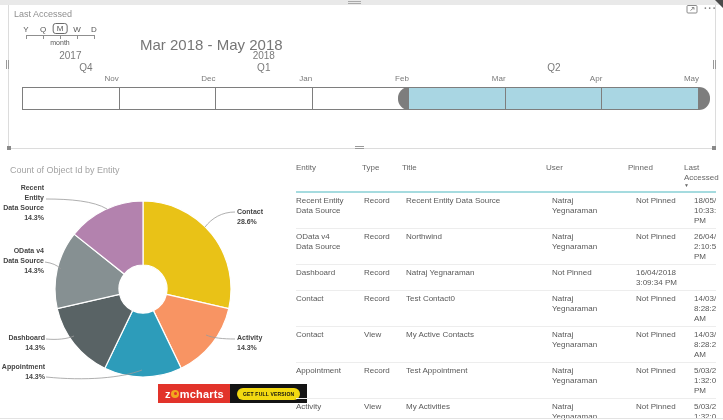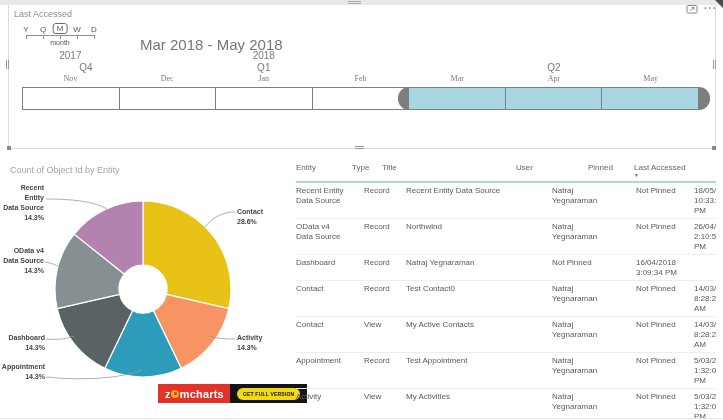--- a/index.html
+++ b/index.html
@@ -29,21 +29,21 @@
   .tl-periods { position:absolute; left:0; top:0; }
   .tl-periods .pline { position:absolute; left:26px; top:35px; width:68px; height:1px; background:#8f8f8f; }
   .tl-periods .tick { position:absolute; top:35px; width:1px; height:4px; background:#8f8f8f; }
   .tl-periods .pkey { position:absolute; top:25px; transform:translateX(-50%); font-size:8px; color:#555; }
   .tl-periods .pkey.sel { border:1px solid #6b6b6b; border-radius:3px; background:#fff; padding:0 3px; top:23px; }
   .tl-periods .punit { position:absolute; top:39px; transform:translateX(-50%); font-size:7px; color:#555; }
   .tl-grid { position:absolute; left:22px; top:50px; width:677px; height:62px; }
   .tl-year, .tl-quarter, .tl-mlabel { position:absolute; transform:translateX(-50%); font-size:10px; color:#7a7a7a; white-space:nowrap; }
   .tl-year { top:0; } .tl-quarter { top:12px; }
   .tl-months-labels { position:absolute; left:0; top:24px; width:677px; display:flex; }
-  .tl-months-labels span { flex:1; text-align:center; font-size:8px; color:#7a7a7a;font-family:Liberation Serif, serif; }
+  .tl-months-labels span { flex:1; text-align:right; font-size:8px; color:#7a7a7a; }
   .tl-cells { position:absolute; left:0; top:37px; width:677px; height:23px; display:flex; }
   .tl-cell { flex:1; background:#fff; border:1px solid #7e7e7e; margin-left:-1px; }
   .tl-cell:first-child { margin-left:0; }
   .tl-cap { position:absolute; top:37px; width:11px; height:23px; background:#7d7d7d; z-index:2; }
   .tl-cap.left { border-radius:11px 0 0 11px; }
   .tl-cap.right { border-radius:0 11px 11px 0; }
 
   
   .donut-title { position:absolute; left:10px; top:165px; font-size:9px; color:#a3a3a3; }
   #donut-svg { position:absolute; left:0; top:180px; }
@@ -57,21 +57,21 @@
   .zc-key { display:inline-block; width:8px; height:8px; border-radius:50%; background:#f2a71e; margin:0 0.5px; position:relative; }
   .zc-key::after { content:""; position:absolute; left:2.5px; top:2.5px; width:3px; height:3px; border-radius:50%; background:#e2332a; }
   .zc-black { background:#141414; display:flex; align-items:center; padding:0 7px; }
   .zc-btn { background:#f3d911; color:#111; font-size:5px; font-weight:bold; border-radius:7px; padding:3px 6px; letter-spacing:0.2px; white-space:nowrap; }
 
   
   .tbl { position:absolute; left:296px; top:163px; width:420px; font-size:8px; color:#595959; }
   .trow { display:grid; grid-template-columns:52px 26px 130px 68px 42px 1fr; column-gap:16px;
           padding:3px 0 2px 0; border-top:1px solid #ededed; line-height:10px; align-items:start; }
   .trow > div { overflow:hidden; }
-  .thead { display:grid; grid-template-columns:52px 26px 130px 68px 42px 1fr; column-gap:4px;
+  .thead { display:grid; grid-template-columns:52px 26px 130px 68px 42px 1fr; column-gap:14px;
            color:#666; padding-bottom:3px; border-bottom:2px solid #a5dbdf; line-height:10px; }
   .thead .sort { display:block; font-size:5px; color:#666; line-height:5px; }
   .trow:nth-child(2) { border-top:none; }
 
   .page-bottom-edge { position:absolute; left:0; top:418px; width:723px; height:1px; background:#e3e3e3; }
 </style>
 </head>
 <body>
 
 <div class="stage">

